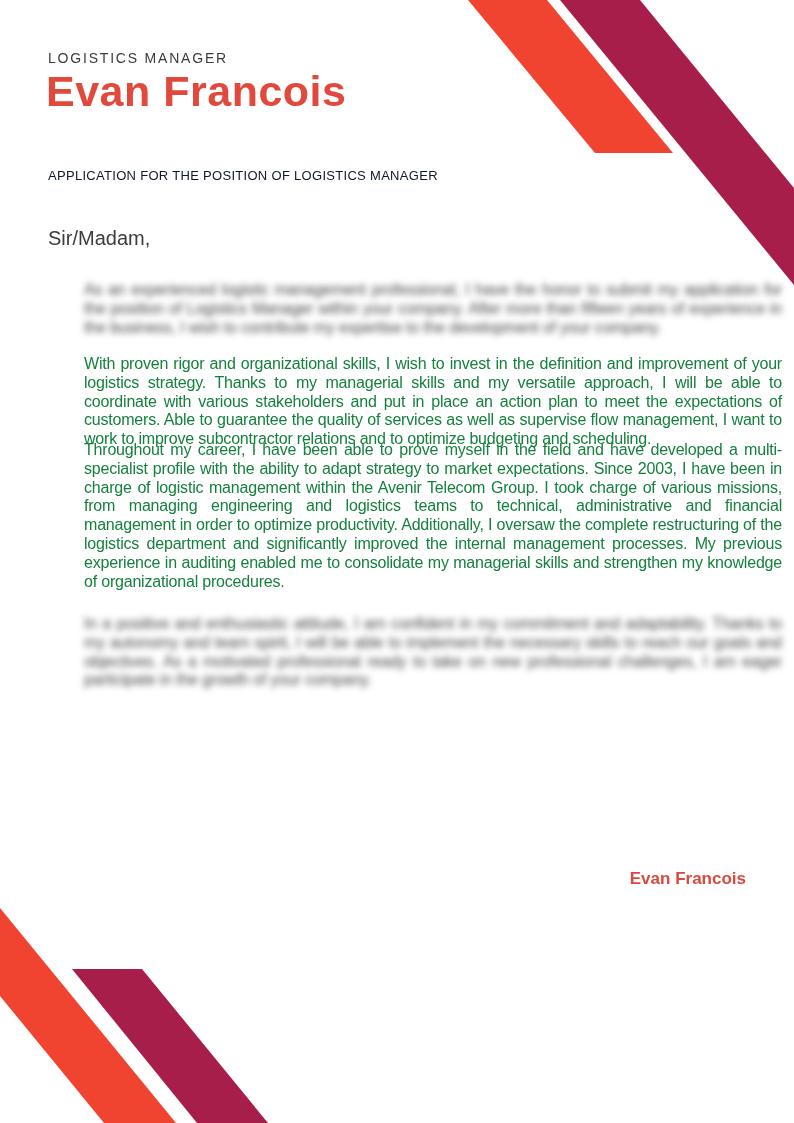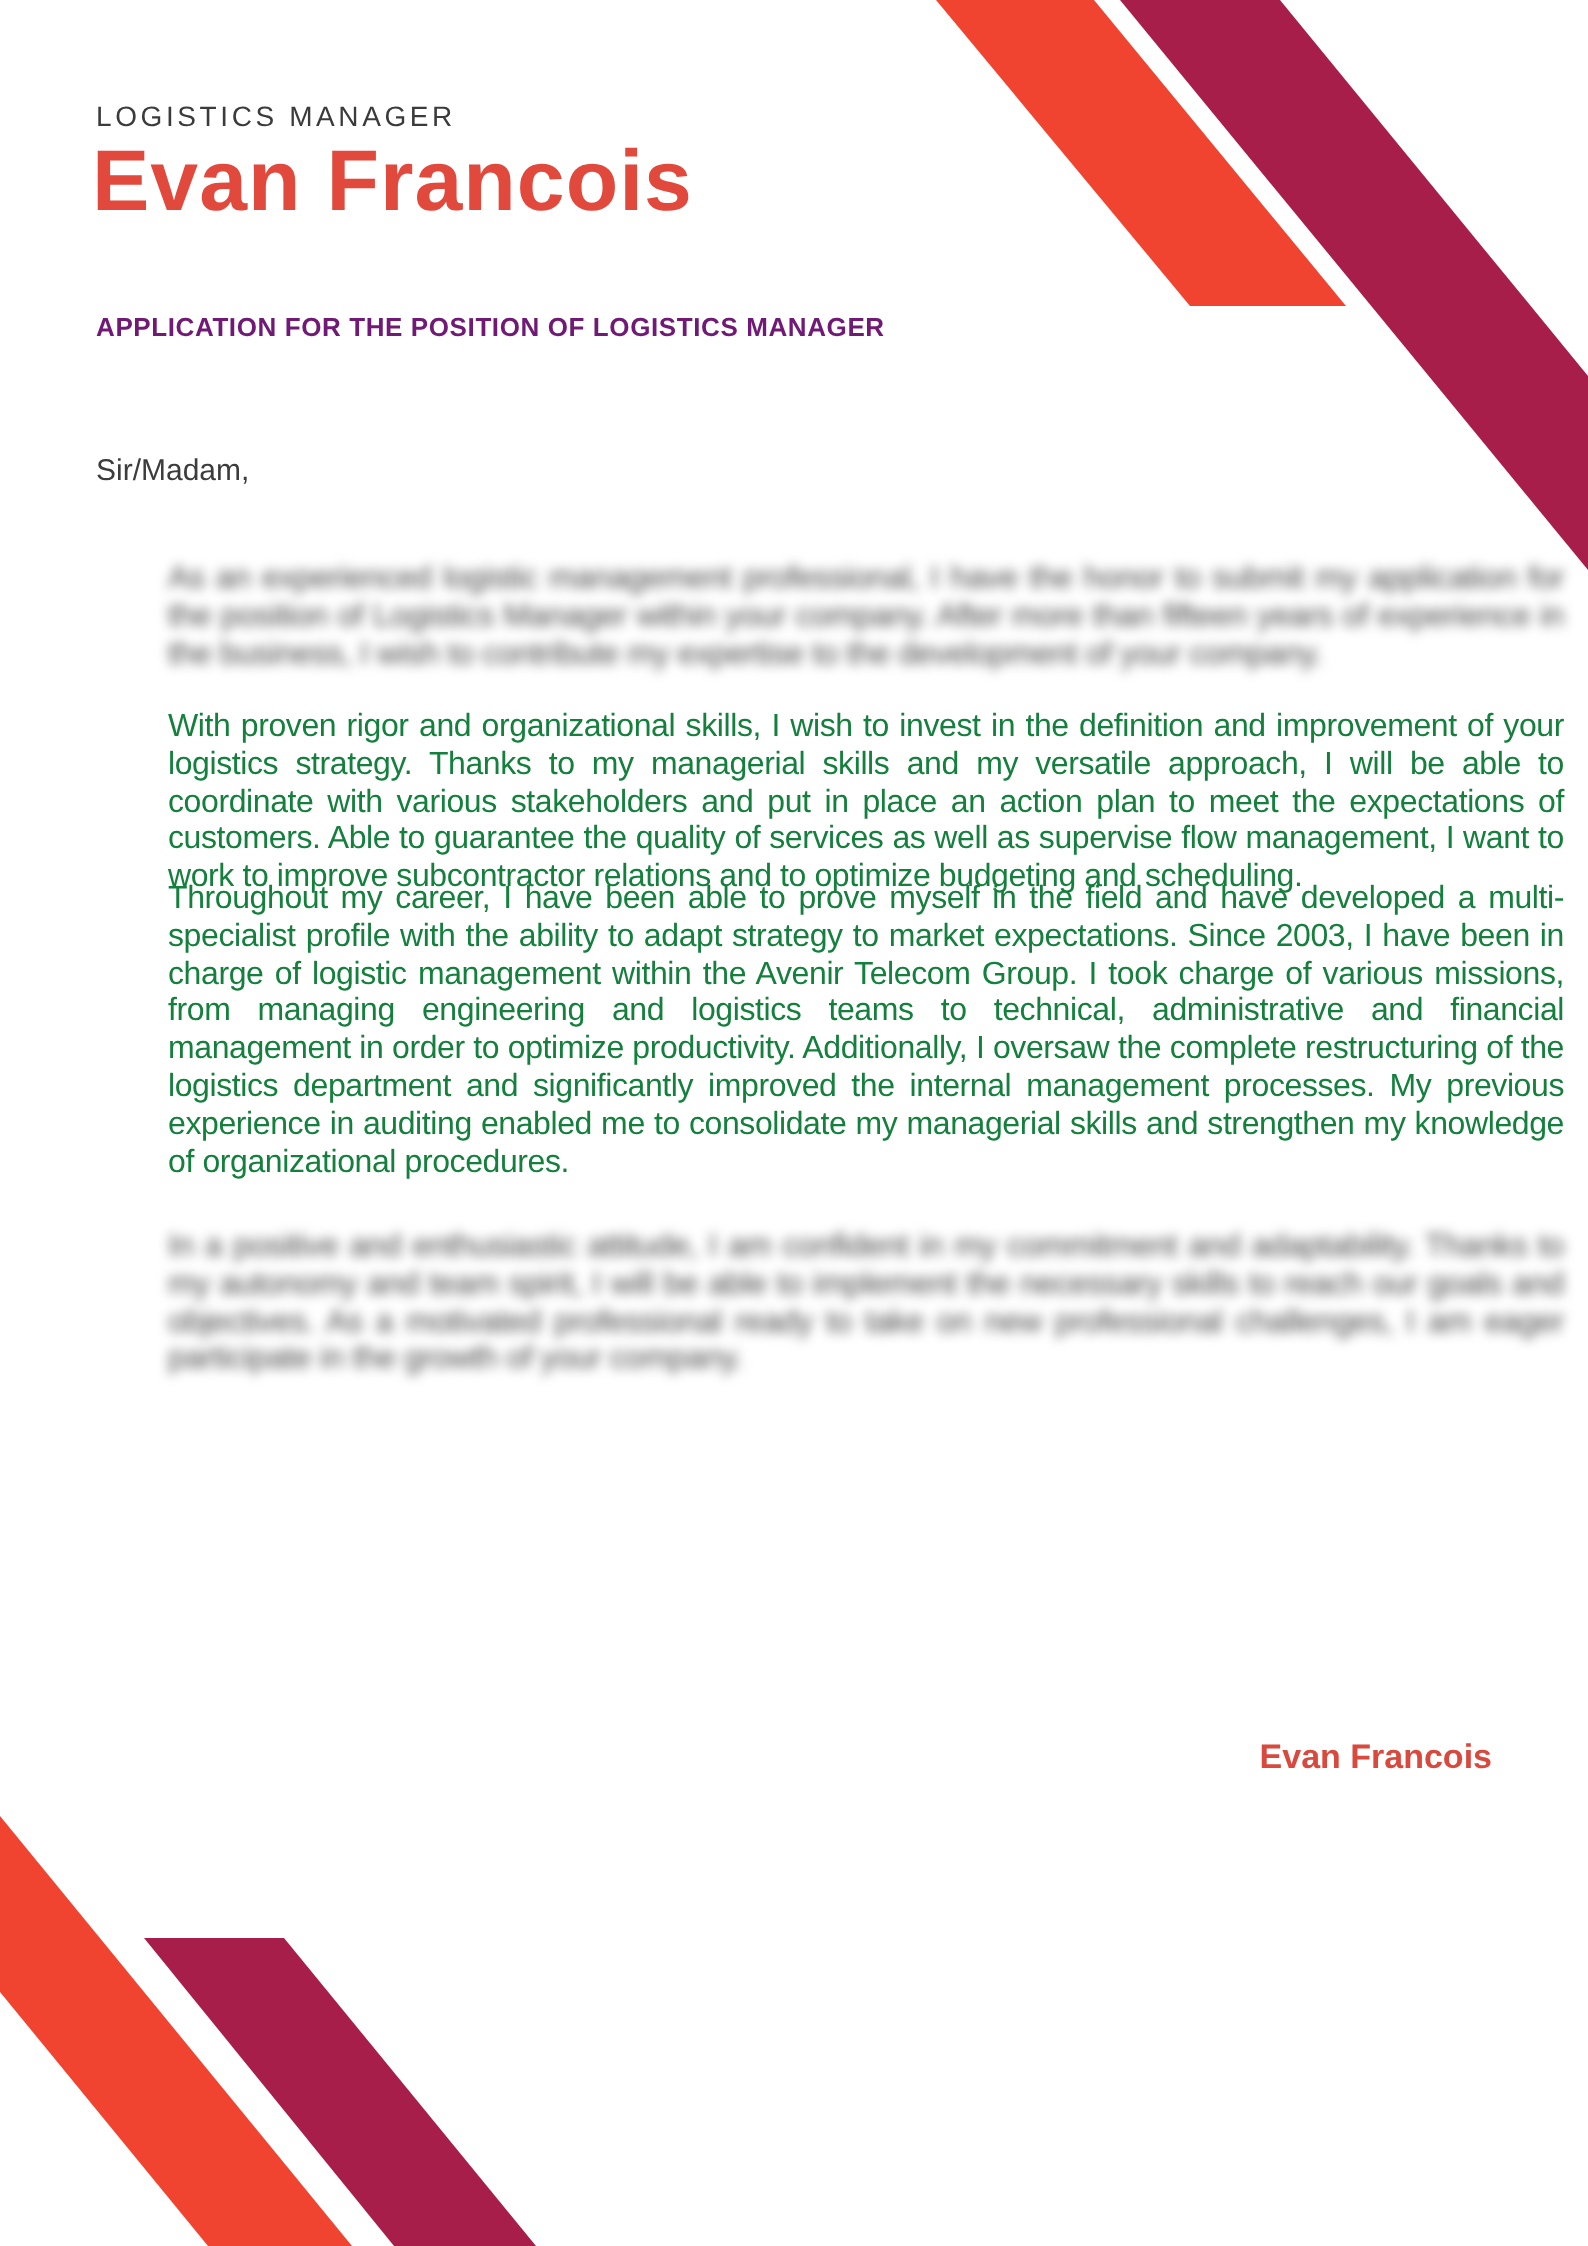--- a/index.html
+++ b/index.html
@@ -33,27 +33,27 @@
     color: #3b3b3b; font-weight: 500;
   }
   .name-title {
     position: absolute; left: 46px; top: 70px;
     font-size: 43px; font-weight: 700; letter-spacing: 0.5px;
     color: #E2493D; line-height: 1;
   }
 
   
   .subject {
-    position: absolute; left: 48px; top: 156px;
+    position: absolute; left: 48px; top: 168px;
     font-size: 13px; letter-spacing: 0.3px;
-    color: #701a75; font-weight: 700;
+    color: #0f172a; font-weight: 400;
   }
   .salutation {
     position: absolute; left: 48px; top: 227px;
-    font-size: 15px; color: #3c3c3c;
+    font-size: 20px; color: #3c3c3c;
   }
   .para {
     position: absolute; left: 48px; width: 698px;
     font-size: 16px; letter-spacing: -0.2px;
     line-height: 18.8px; color: #15803d;
     text-align: justify;
     margin-left: 36px;
   }
   .para.blurred {
     filter: blur(3px);

